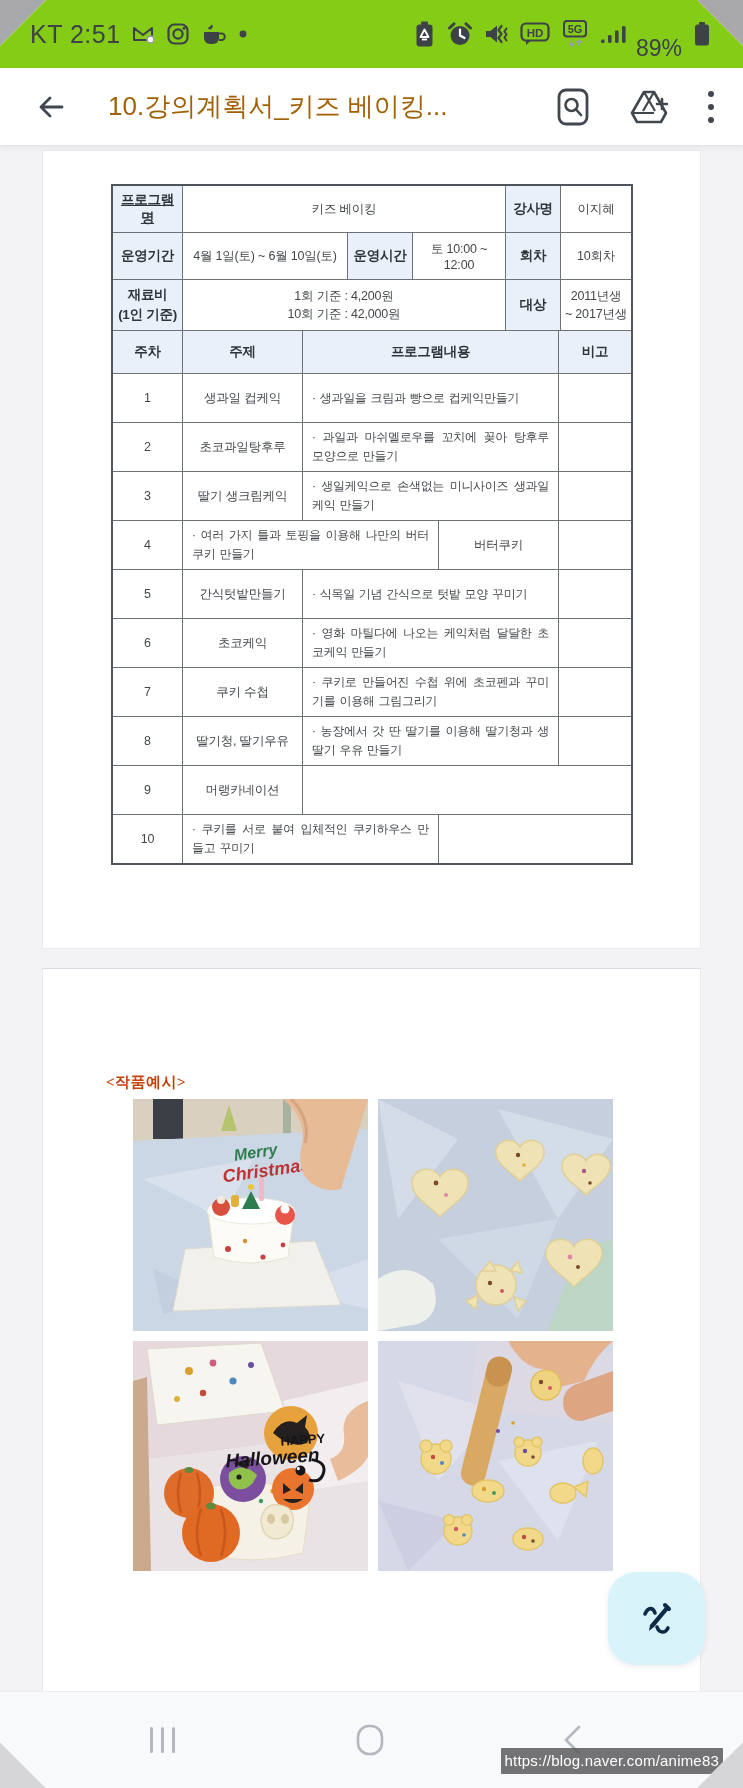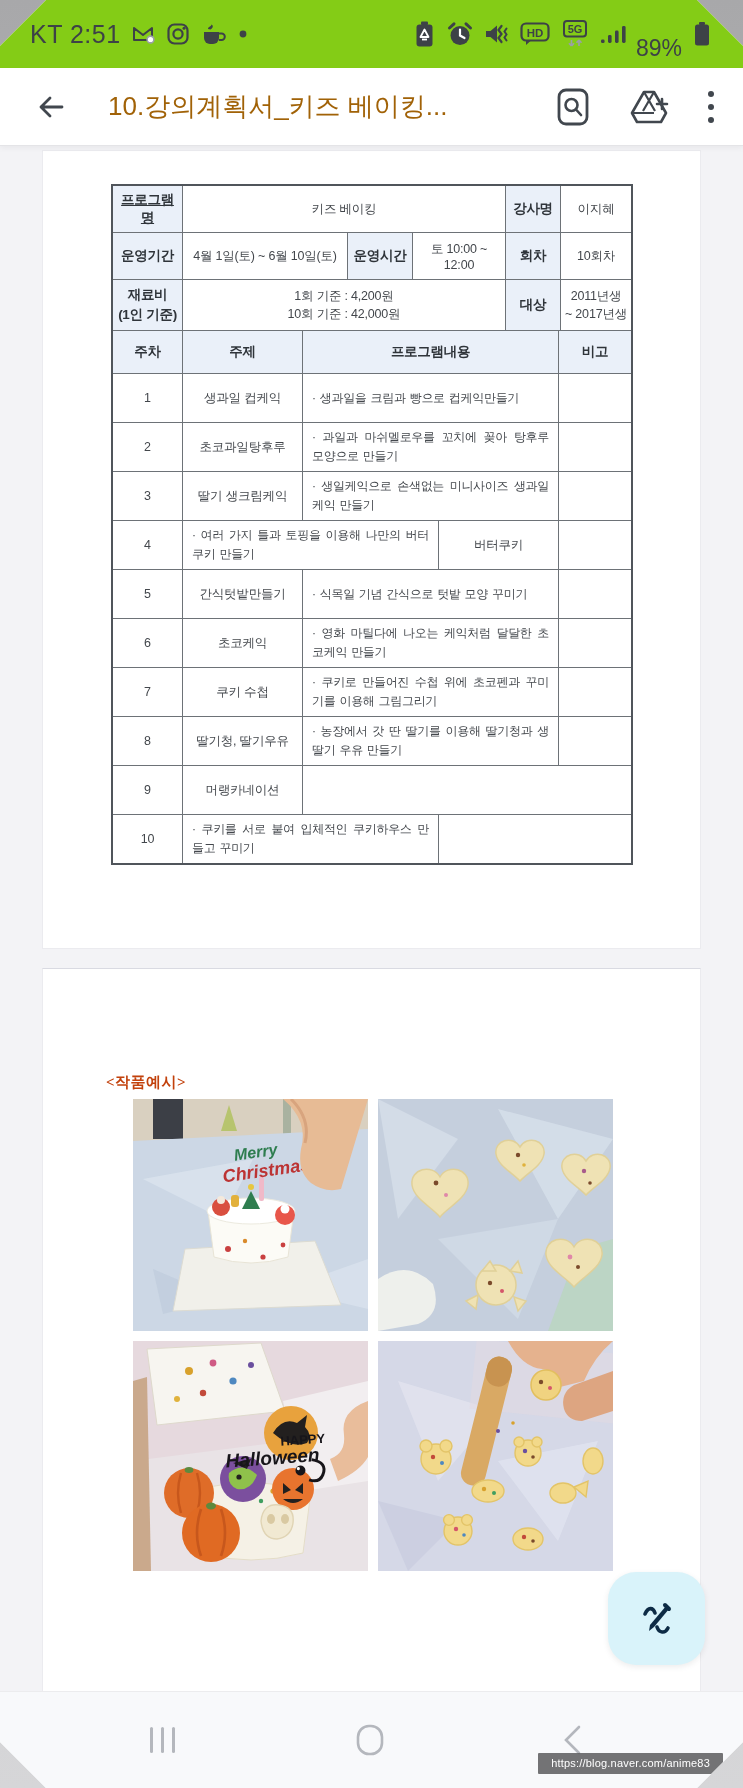--- a/index.html
+++ b/index.html
@@ -70,21 +70,21 @@
 
   
   .nav-bar{position:absolute;left:0;right:0;bottom:0;height:96px;background:#f8f9fb;border-top:1px solid #ececee;}
   .nav-btn{position:absolute;top:0;width:120px;height:96px;background:none;border:none;cursor:pointer;
     display:flex;align-items:center;justify-content:center;color:#b4b7bd;}
   #nav-recents{left:103px;}
   #nav-home{left:310px;}
   #nav-back{left:512px;}
 
   .watermark{position:absolute;right:20px;bottom:14px;z-index:9;background:rgba(96,96,98,.88);
-    color:#fff;font-size:11px;padding:4px 13px 5px;letter-spacing:.2px;border-radius:1px;}
+    color:#fff;font-size:15px;padding:4px 4px 5px;letter-spacing:.2px;border-radius:1px;}
 </style>
 </head>
 <body>
 
 <div id="stage">
   <div id="screen">
 
     <header class="status-bar">
       <div class="sb-left">
         <span class="sb-time">KT 2:51</span>

